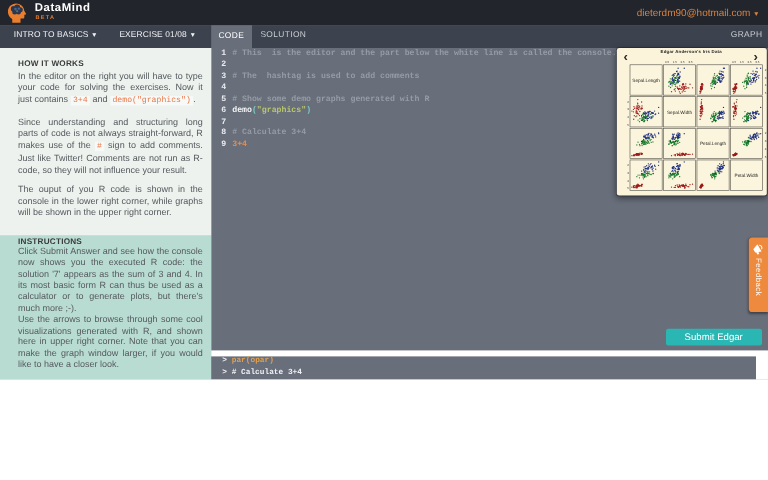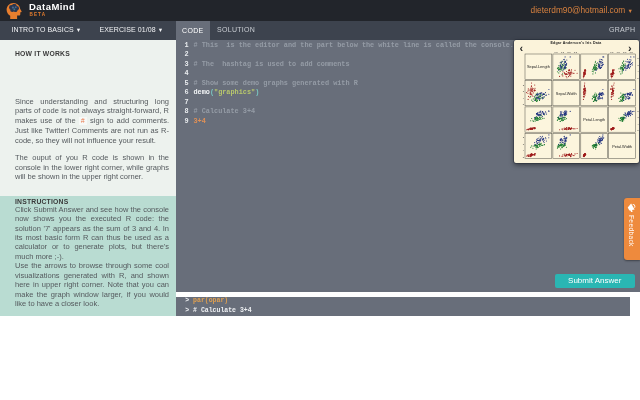--- a/index.html
+++ b/index.html
@@ -68,20 +68,21 @@
 <div class="abs navitem" style="left:11.5px">INTRO TO BASICS <span style="font-size:5.5px">▼</span></div>
 <div class="abs navitem" style="left:99.5px">EXERCISE 01/08 <span style="font-size:5.5px">▼</span></div>
 <div class="abs" id="codetab">CODE</div>
 <div class="abs" id="soltab">SOLUTION</div>
 <div class="abs" id="graphlbl">GRAPH</div>
 
 <div class="abs" id="sidebar">
   <div class="abs" id="sec1"></div>
   <div class="abs" id="sec2"></div>
   <div class="abs sbh" style="top:10.3px; left:15px;">HOW IT WORKS</div>
+  <div class="abs sbp" style="top:18.8px;">In the editor on the right you will have to type your code for solving the exercises. Now it just contains <span class="code-inline">3+4</span> and <span class="code-inline">demo("graphics")</span>.</div>
   <div class="abs sbp" style="top:113.3px;">The ouput of you R code is shown in the console in the lower right corner, while graphs will be shown in the upper right corner.</div>
   <div class="abs sbp" style="top:56.8px;">Since understanding and structuring long parts of code is not always straight-forward, R makes use of the <span class="code-inline">#</span> sign to add comments. Just like Twitter! Comments are not run as R-code, so they will not influence your result.</div>
   <div class="abs sbh" style="top:158.3px; left:15px;">INSTRUCTIONS</div>
   <div class="abs sbp" style="top:164.6px; line-height:9.45px;">Click Submit Answer and see how the console now shows you the executed R code: the solution '7' appears as the sum of 3 and 4. In its most basic form R can thus be used as a calculator or to generate plots, but there's much more ;-).<br>Use the arrows to browse through some cool visualizations generated with R, and shown here in upper right corner. Note that you can make the graph window larger, if you would like to have a closer look.</div>
 </div>
 
 <div class="abs" id="gutter">1
 2
 3
 4
@@ -1738,21 +1739,21 @@
 <div class="abs" id="feedback"></div>
 <svg class="abs" style="left:626px;top:200.5px" width="12" height="12" viewBox="0 0 12 12">
       <g transform="rotate(-30 6 6)">
         <path d="M2 4.4 L7 2.5 L7 9.5 L2 7.6 Z" fill="#fff"></path>
         <rect x="2.8" y="7.4" width="1.7" height="2.8" rx="0.5" fill="#fff"></rect>
         <path d="M7.9 4.1 C9.4 4.8 9.4 7.2 7.9 7.9" stroke="#fff" fill="none" stroke-width="0.9"></path>
       </g>
     </svg>
 <div class="abs" id="fbtext">Feedback</div>
 
-<div class="abs" id="submit">Submit Answer</div>
+<div class="abs" id="submit">Submit Edgar</div>
 
 <div class="abs" id="consolewrap"></div>
 <div class="abs" id="consolebox"></div>
 <div class="abs" id="consoletext">&gt; <span class="co">par(opar)</span>
 &gt; # Calculate 3+4
 &gt; 3+4
 <span class="co">[1] 7</span></div>
 <div class="abs" id="welldone"></div>
 <div class="abs" id="wdtext">Well done! Continue to the next exercise!</div>
 <div class="abs" id="prompt2">&gt;</div>

